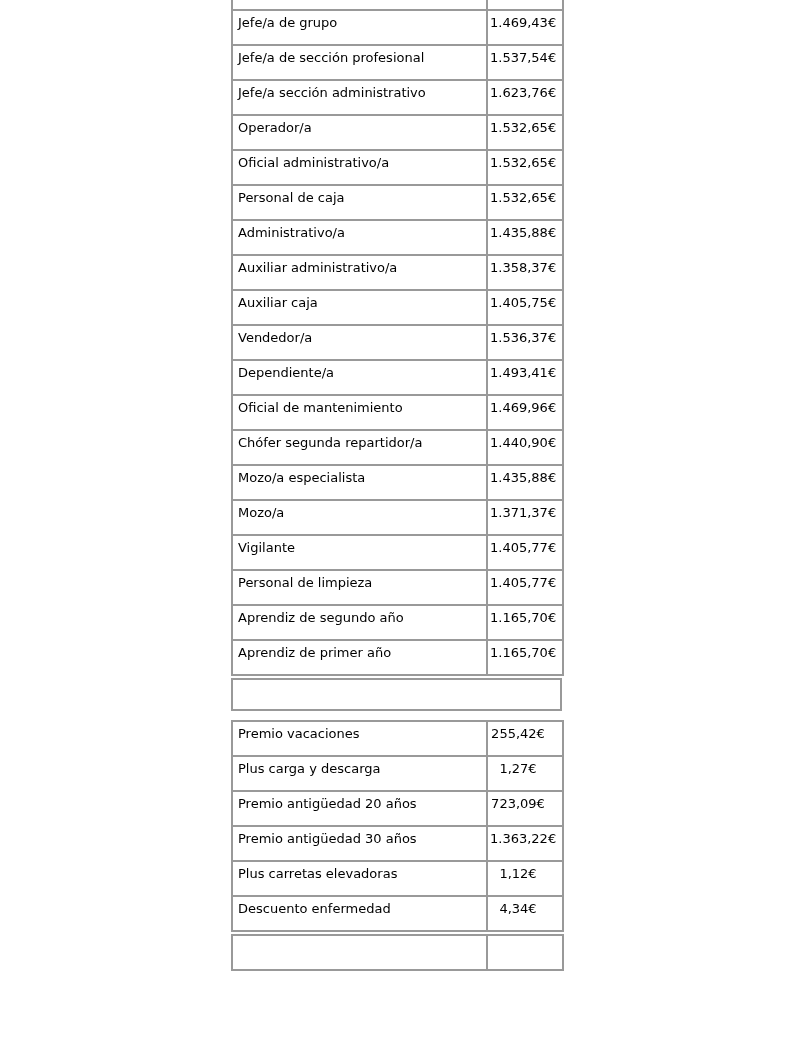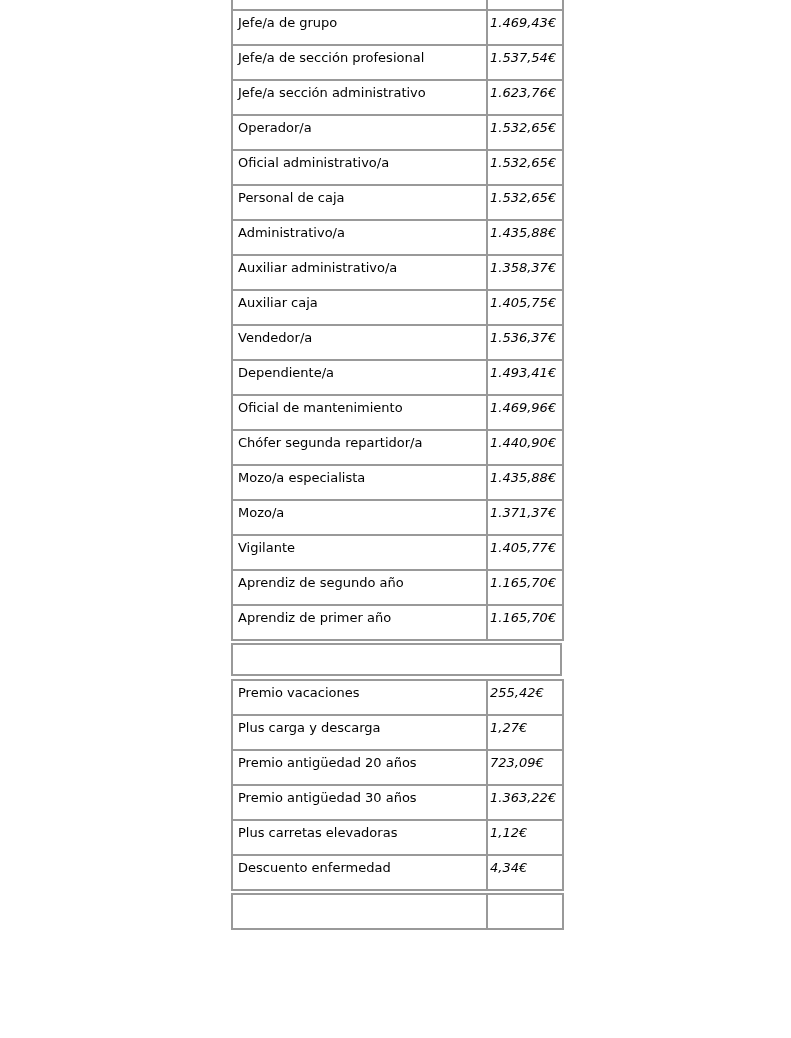--- a/index.html
+++ b/index.html
@@ -29,31 +29,30 @@
     vertical-align: top;
     font-size: 13px;
     line-height: 15px;
     height: 15px;
     color: #000000;
     padding: 4px 4px 14px 5px;
     overflow: hidden;
     white-space: nowrap;
   }
   table.grid td.value {
-    text-align: left;
+    text-align: center;
     padding-left: 2px;
     padding-right: 16px;
-    font-style: italic;
   }
   table.grid td.spacer-cell {
     padding: 0;
     height: 29px;
   }
   #separator-table { margin-top: 2px; }
-  #extras-table    { margin-top: 3px; }
+  #extras-table    { margin-top: 9px; }
   #clipped-bottom-table { margin-top: 2px; }
 </style>
 </head>
 <body>
 
 <div id="content-column">
 
   <table class="grid" id="salary-table">
     <colgroup>
         <col class="c-label">
@@ -122,20 +121,24 @@
       </tr>
       <tr>
         <td class="label">Mozo/a</td>
         <td class="value">1.371,37€</td>
       </tr>
       <tr>
         <td class="label">Vigilante</td>
         <td class="value">1.405,77€</td>
       </tr>
       <tr>
+        <td class="label">Personal de limpieza</td>
+        <td class="value">1.405,77€</td>
+      </tr>
+      <tr>
         <td class="label">Aprendiz de segundo año</td>
         <td class="value">1.165,70€</td>
       </tr>
       <tr>
         <td class="label">Aprendiz de primer año</td>
         <td class="value">1.165,70€</td>
       </tr>
     </tbody>
   </table>
 

